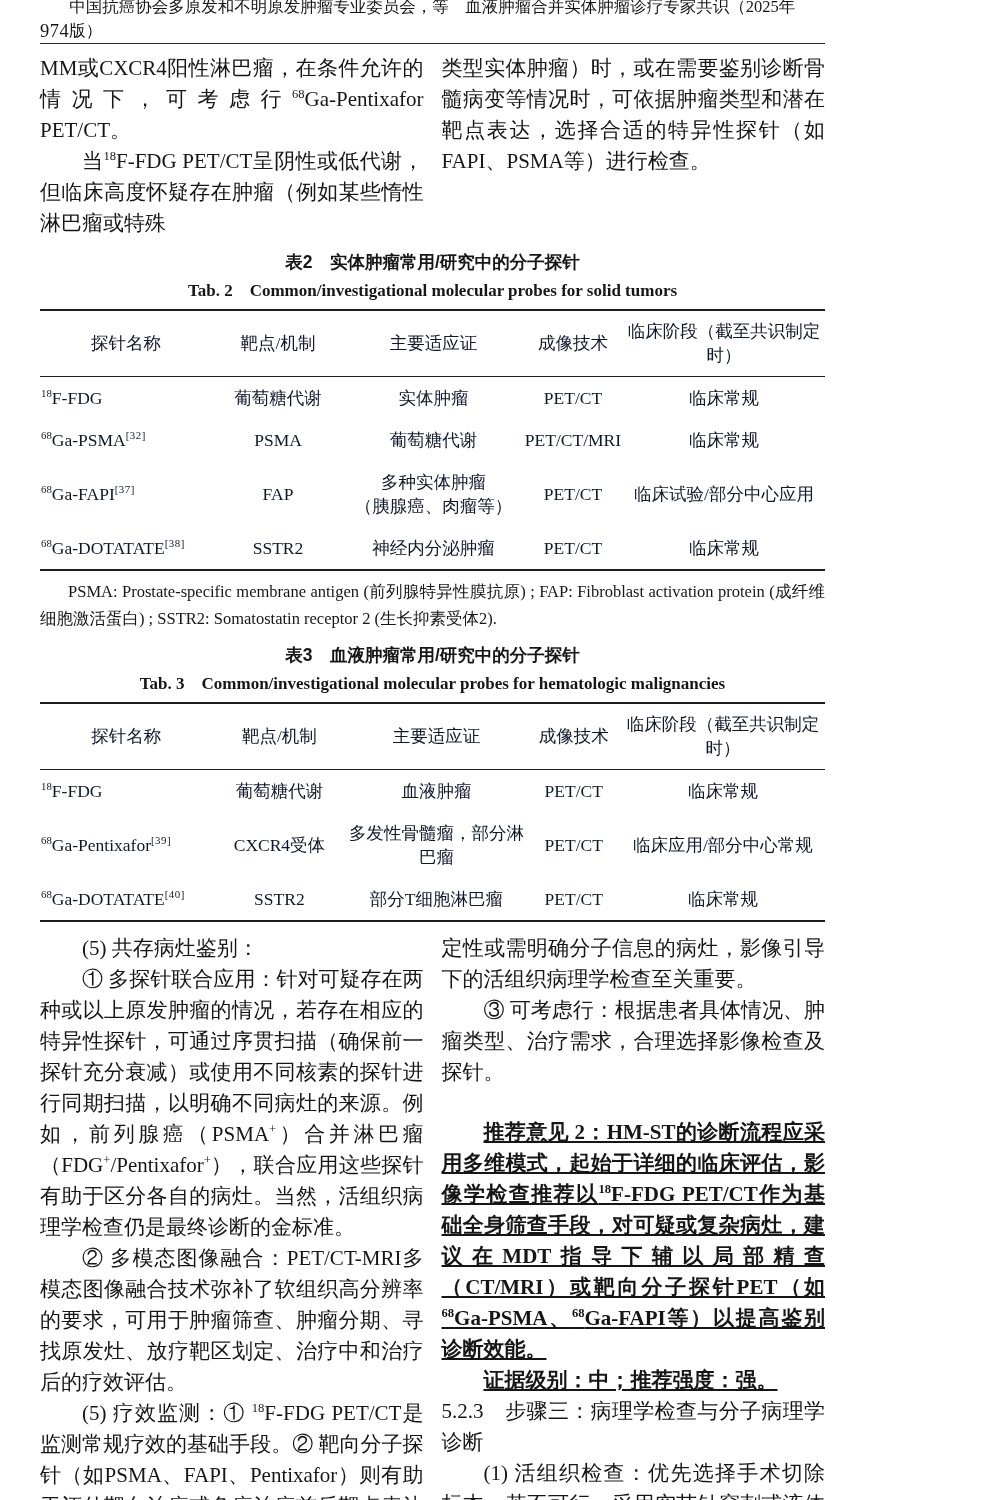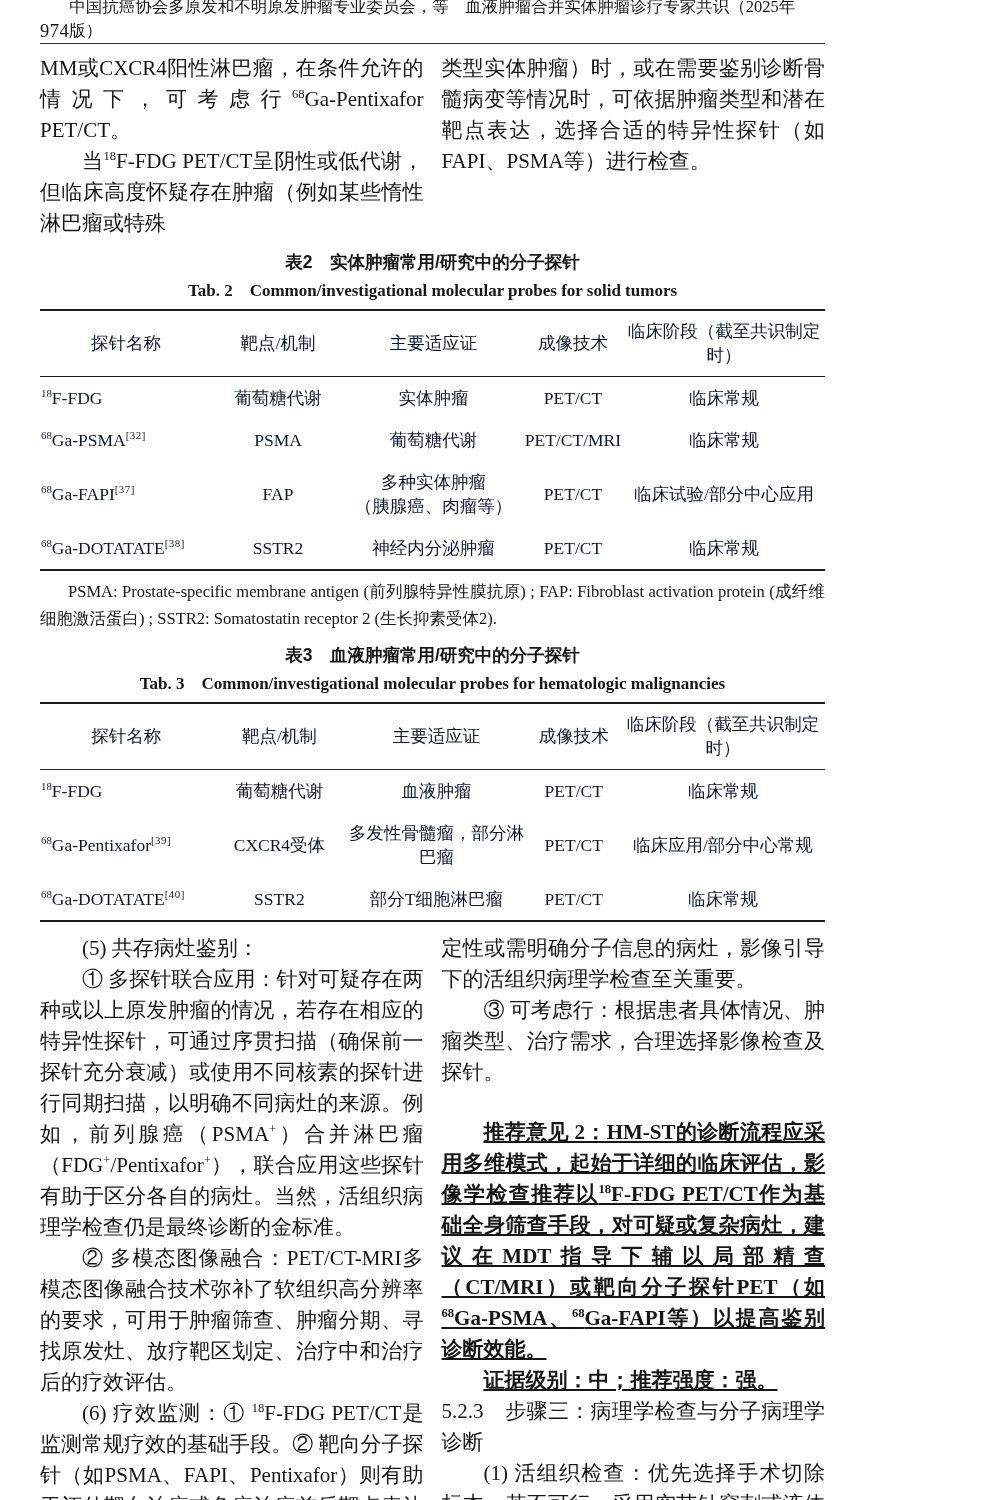--- a/index.html
+++ b/index.html
@@ -187,21 +187,21 @@
           </tr>
         </tbody>
       </table>
   </section>
 
   <section class="two-col bottom">
     <div class="col">
         <p class="para indent"><span>(5) 共存病灶鉴别：</span></p>
         <p class="para indent"><span>① 多探针联合应用：针对可疑存在两种或以上原发肿瘤的情况，若存在相应的特异性探针，可通过序贯扫描（确保前一探针充分衰减）或使用不同核素的探针进行同期扫描，以明确不同病灶的来源。例如，前列腺癌（PSMA</span><sup>+</sup><span>）合并淋巴瘤（FDG</span><sup>+</sup><span>/Pentixafor</span><sup>+</sup><span>），联合应用这些探针有助于区分各自的病灶。当然，活组织病理学检查仍是最终诊断的金标准。</span></p>
         <p class="para indent"><span>② 多模态图像融合：PET/CT-MRI多模态图像融合技术弥补了软组织高分辨率的要求，可用于肿瘤筛查、肿瘤分期、寻找原发灶、放疗靶区划定、治疗中和治疗后的疗效评估。</span></p>
-        <p class="para indent"><span>(6) 疗效监测：① </span><sup>18</sup><span>F-FDG PET/CT是监测常规疗效的基础手段。② 靶向分子探针（如PSMA、FAPI、Pentixafor）则有助于评估靶向治疗或免疫治疗前后靶点表达的变化及治疗反应。③ 部分处于研究阶段的探针（如靶向CD19、PD-1的探针）使监测CAR-T或ICI等新型疗法的疗效成为可能。</span></p>
+        <p class="para indent"><span>(5) 疗效监测：① </span><sup>18</sup><span>F-FDG PET/CT是监测常规疗效的基础手段。② 靶向分子探针（如PSMA、FAPI、Pentixafor）则有助于评估靶向治疗或免疫治疗前后靶点表达的变化及治疗反应。③ 部分处于研究阶段的探针（如靶向CD19、PD-1的探针）使监测CAR-T或ICI等新型疗法的疗效成为可能。</span></p>
       </div>
     <div class="col">
         <p class="para"><span>定性或需明确分子信息的病灶，影像引导下的活组织病理学检查至关重要。</span></p>
         <p class="para indent"><span>③ 可考虑行：根据患者具体情况、肿瘤类型、治疗需求，合理选择影像检查及探针。</span></p>
         <p class="para indent bold spacer"><span>推荐意见 2：HM-ST的诊断流程应采用多维模式，起始于详细的临床评估，影像学检查推荐以</span><sup>18</sup><span>F-FDG PET/CT作为基础全身筛查手段，对可疑或复杂病灶，建议在MDT指导下辅以局部精查（CT/MRI）或靶向分子探针PET（如</span><sup>68</sup><span>Ga-PSMA、</span><sup>68</sup><span>Ga-FAPI等）以提高鉴别诊断效能。</span></p>
         <p class="para indent bold"><span>证据级别：中；推荐强度：强。</span></p>
         <p class="para"><span>5.2.3　步骤三：病理学检查与分子病理学诊断</span></p>
         <p class="para indent"><span>(1) 活组织检查：优先选择手术切除标本；若不可行，采用空芯针穿刺或液体活组织病理学检查。</span></p>
         <p class="para indent"><span>(2) H-E及免疫组织化学染色：根据肿瘤H-E染色结果选择相应的检测标志物，具体示例见表4。</span></p>
         <p class="para indent"><span>(3) 分子检测：</span></p>

